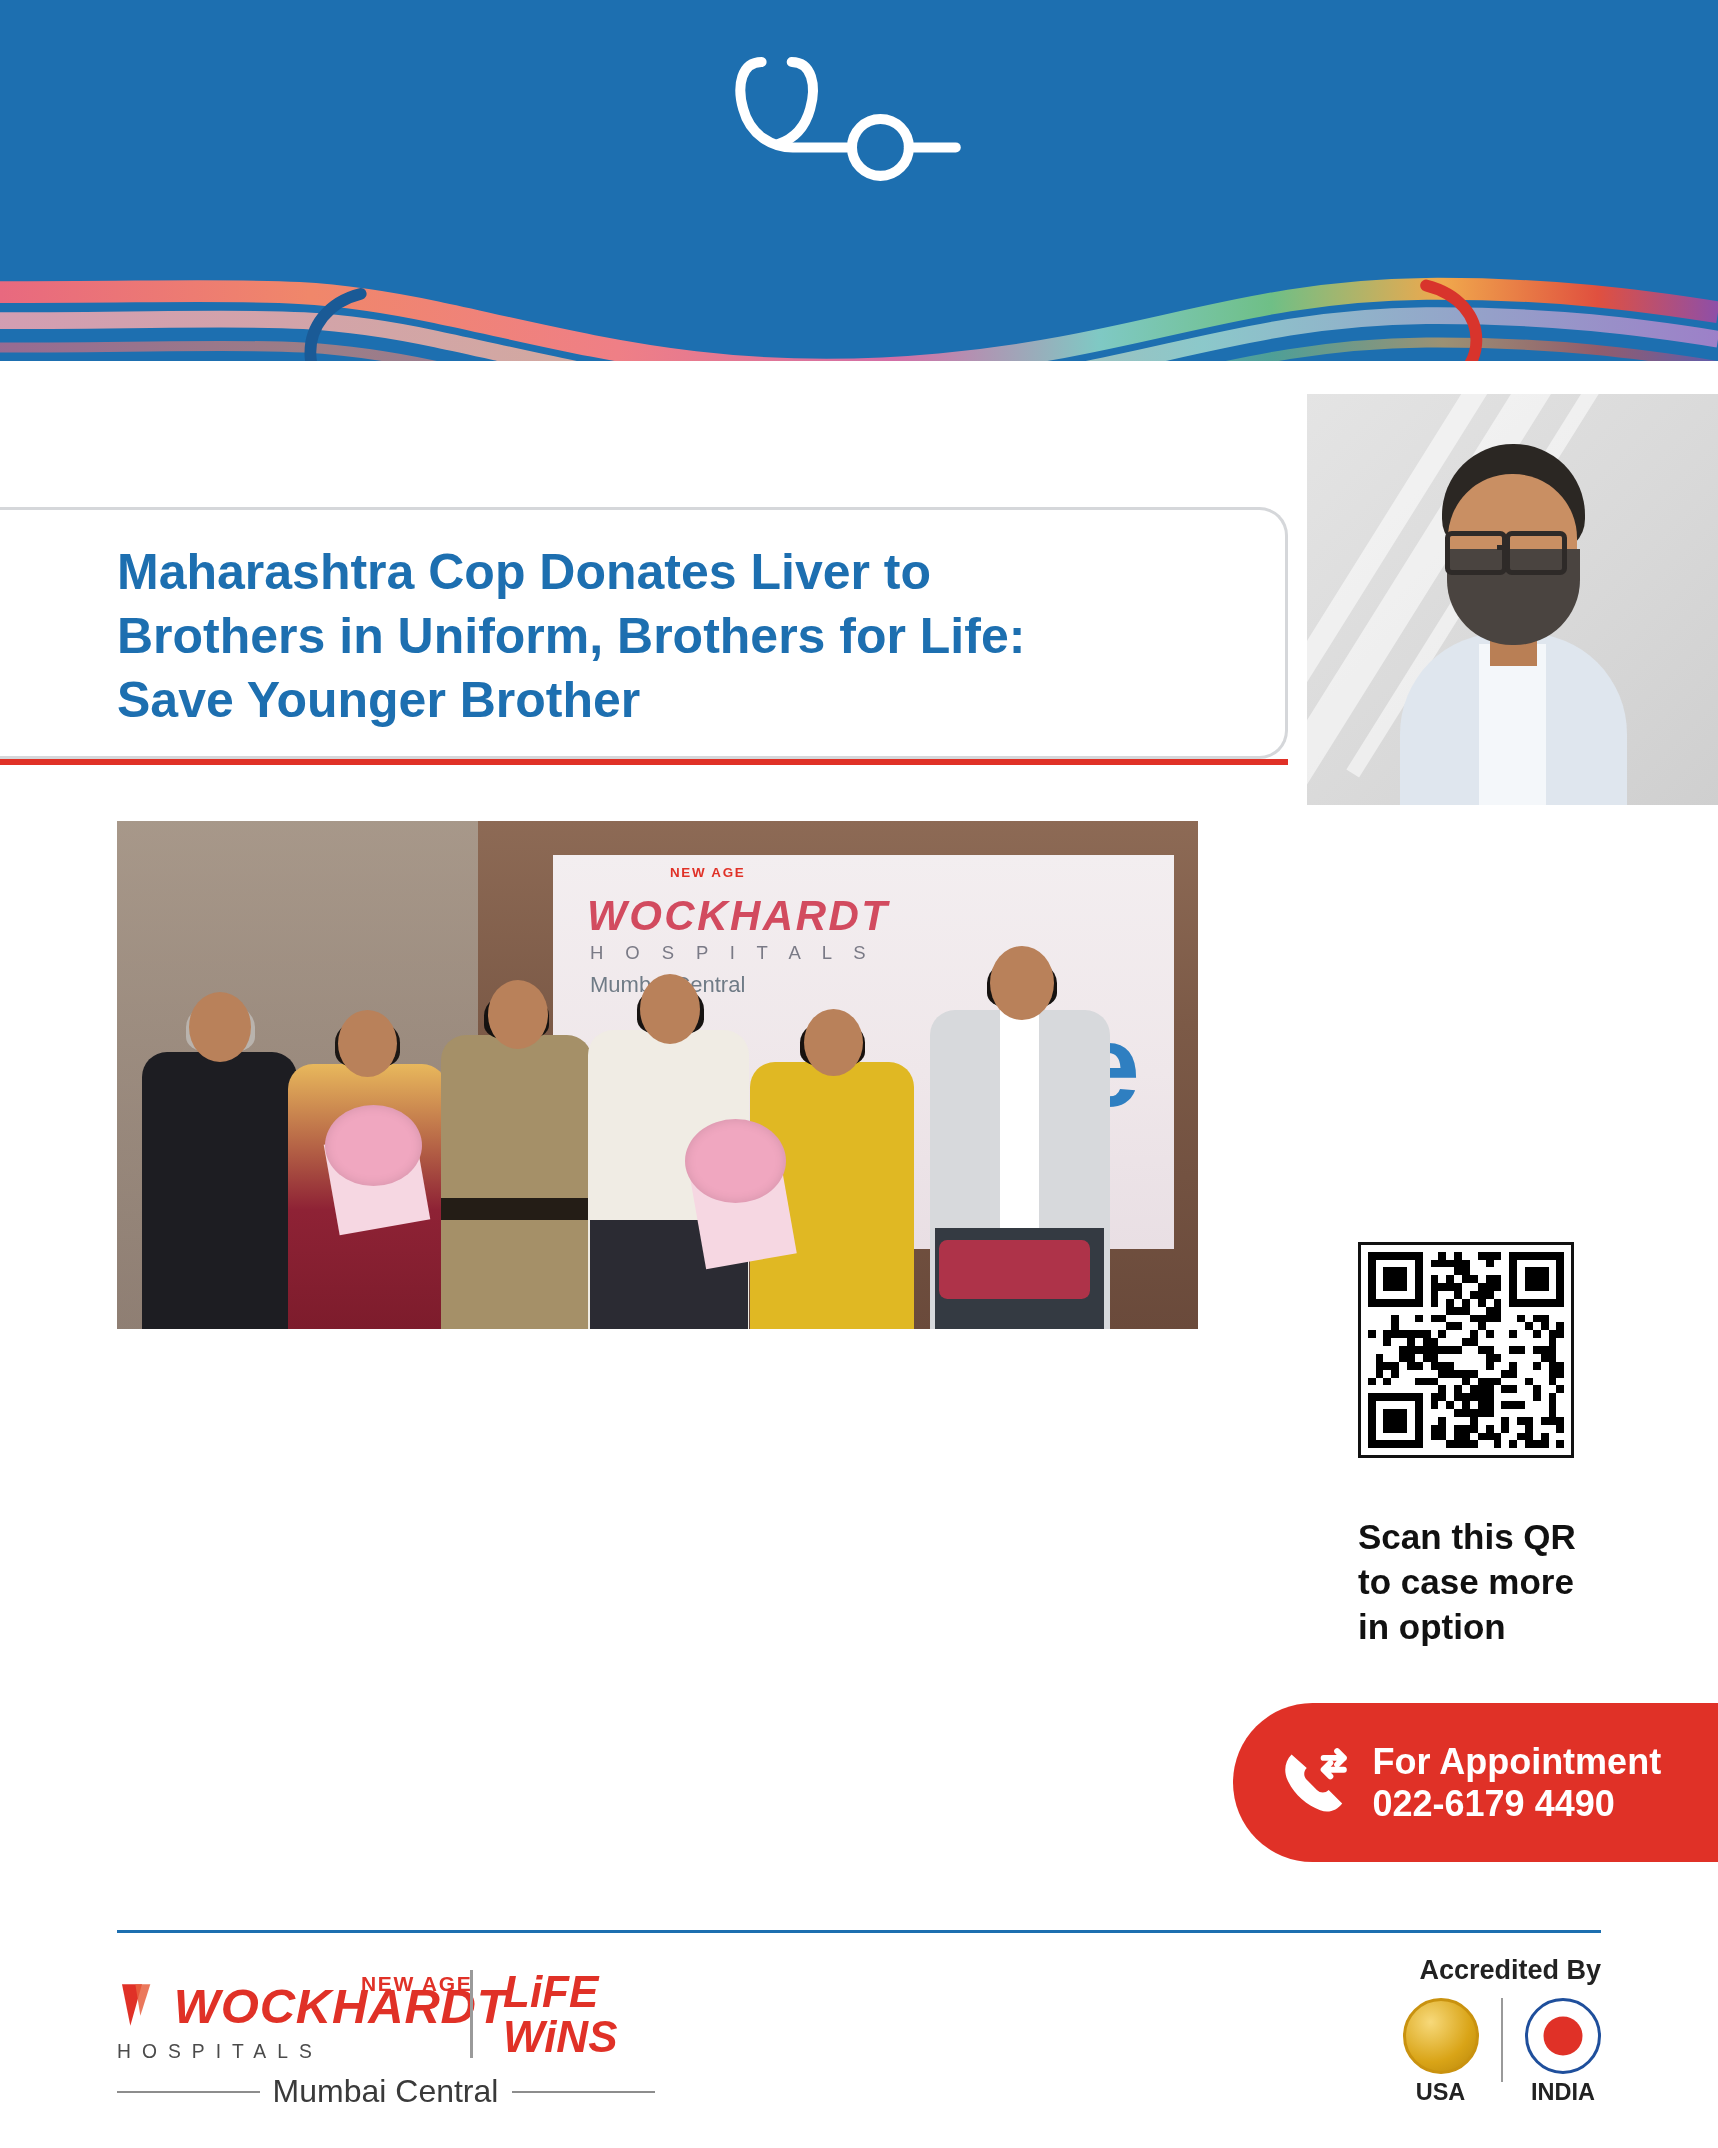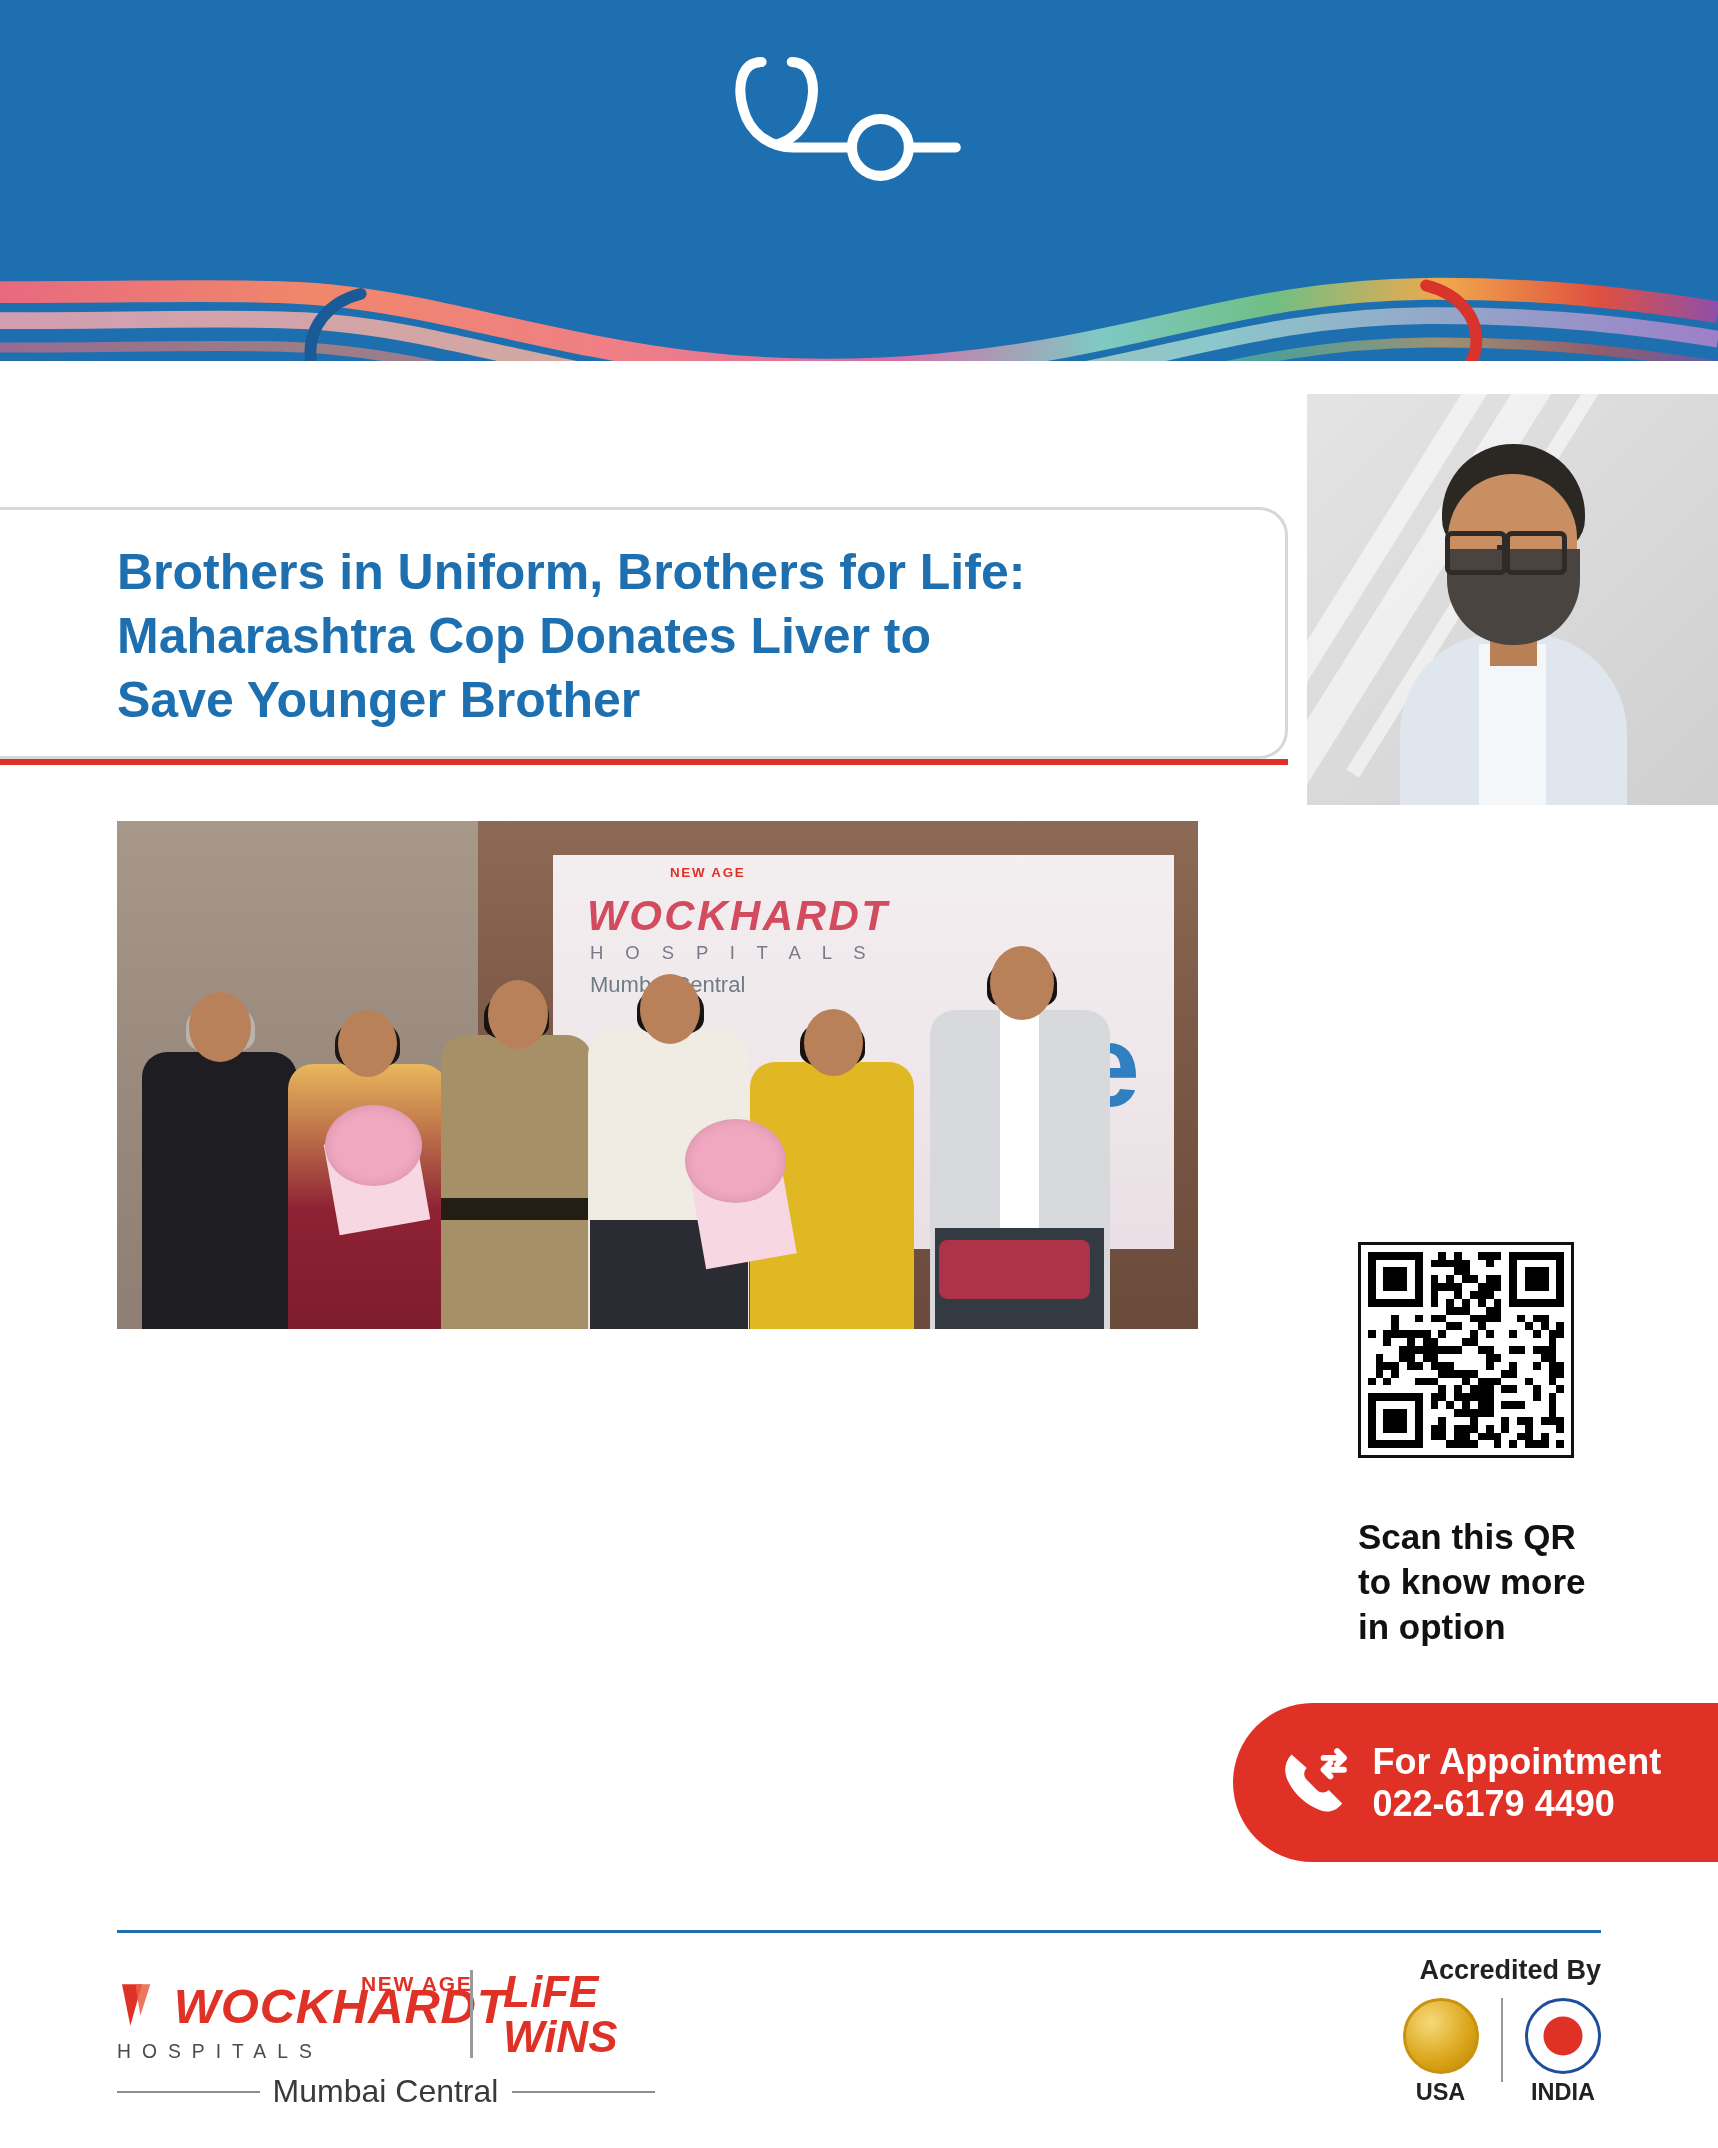--- a/index.html
+++ b/index.html
@@ -571,22 +571,22 @@
       <div class="doc-face"></div>
       <div class="doc-beard"></div>
       <div class="doc-glass l"></div>
       <div class="doc-glass r"></div>
       <div class="doc-glass-bridge"></div>
     </div>
   </div>
 
   <div class="headline-box">
     <div class="headline-text">
+      <div>Maharashtra Cop Donates Liver to</div>
       <div>Brothers in Uniform, Brothers for Life:</div>
-      <div>Maharashtra Cop Donates Liver to</div>
       <div>Save Younger Brother</div>
     </div>
   </div>
   <div class="headline-underline"></div>
 
 
   <div class="main-photo">
     <div class="ph-backdrop"></div>
     <div class="ph-wall"></div>
 
@@ -1272,21 +1272,21 @@
         <i style="background: transparent;"></i>
         <i></i>
         <i></i>
         <i></i>
         <i style="background: transparent;"></i>
         <i></i>
       </div>
   </div>
   <div class="qr-text">
     <div>Scan this QR</div>
-    <div>to know more</div>
+    <div>to case more</div>
     <div>in option</div>
   </div>
 
   <div class="appt">
     <span>
       <svg width="81" height="81" viewBox="0 0 96 96" aria-hidden="true">
         <path d="M22 16 C14 24 12 36 18 48 C26 64 40 76 56 82 C66 86 76 82 82 74 L66 58 C62 62 56 62 52 58 L40 46 C36 42 36 36 40 32 Z" fill="#ffffff"></path>
         <path d="M60 20 L84 20 L76 12 M84 20 L76 28" fill="none" stroke="#ffffff" stroke-width="7" stroke-linecap="round" stroke-linejoin="round"></path>
         <path d="M84 34 L60 34 L68 42 M60 34 L68 26" fill="none" stroke="#ffffff" stroke-width="7" stroke-linecap="round" stroke-linejoin="round"></path>
       </svg>

